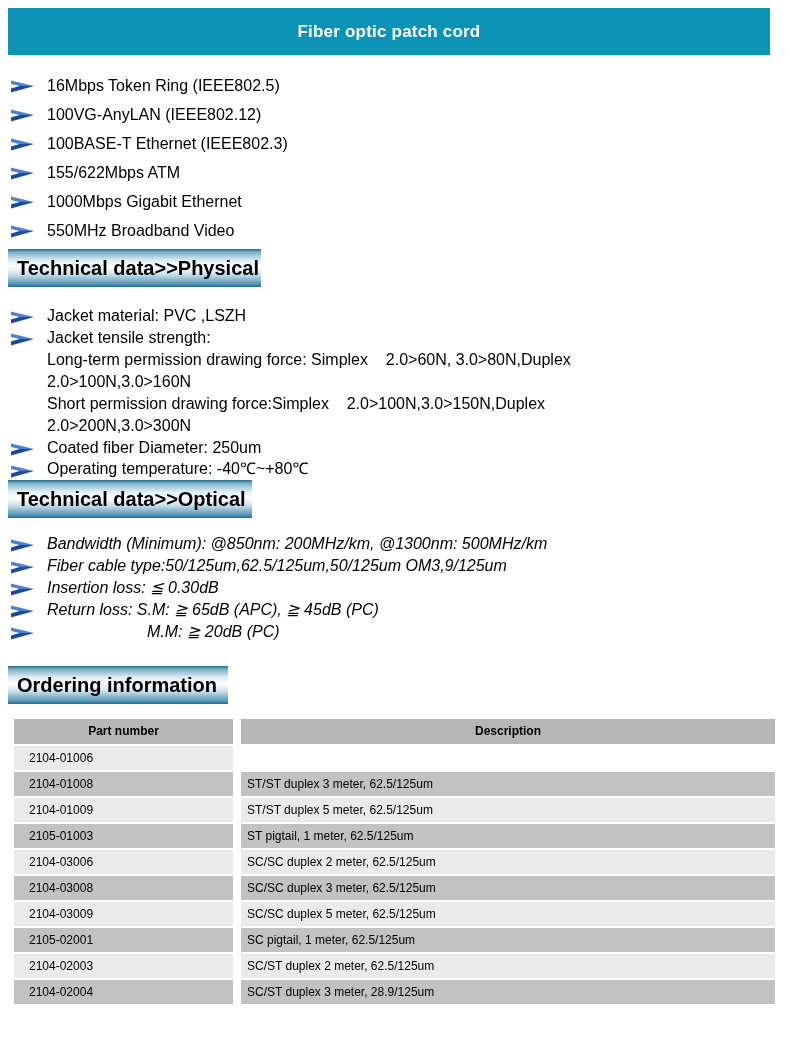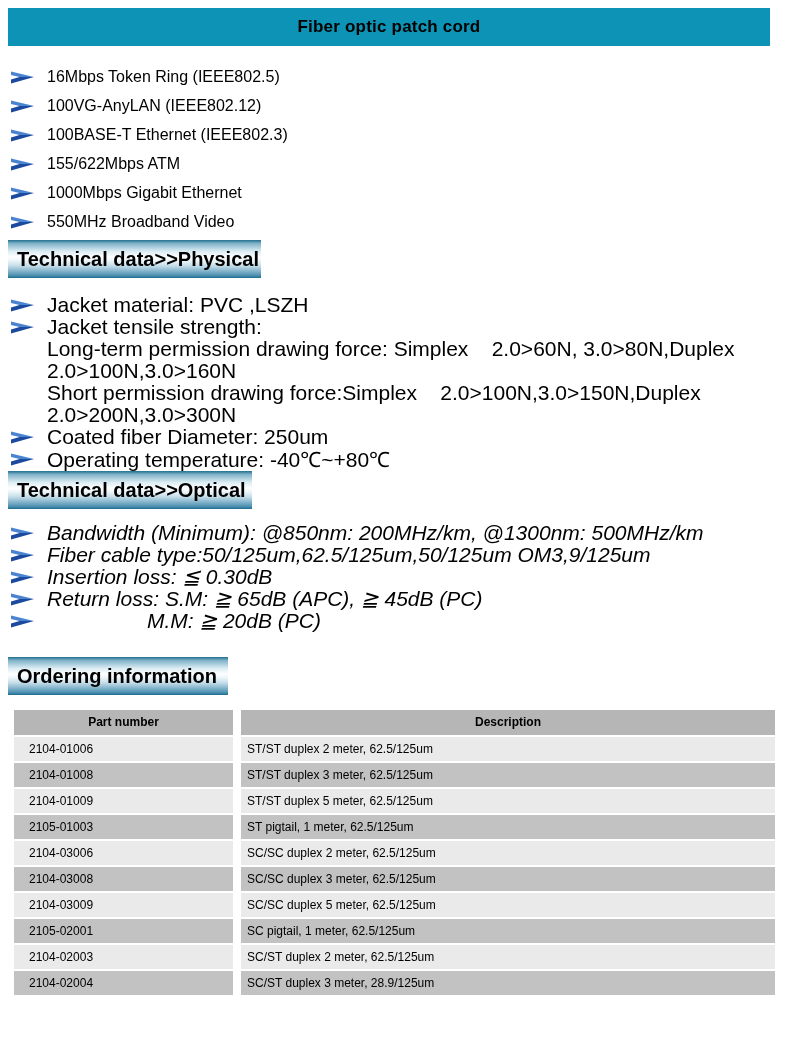--- a/index.html
+++ b/index.html
@@ -10,23 +10,23 @@
     height: 1049px;
     font-family: "Liberation Sans", sans-serif;
     color: #000;
     overflow: hidden;
   }
   .page { position: relative; width: 790px; height: 1049px; }
 
   
   .title-bar {
     margin: 8px 20px 0 8px;
-    height: 38px;
+    height: 47px;
     background: var(--title-bar, #0d93b5);
-    color: #000000;
+    color: #ffffff;
     font-weight: bold;
     font-size: 17px;
     display: flex;
     align-items: center;
     justify-content: center;
     letter-spacing: 0.2px;
   }
 
   
   .feature-list { margin-top: 16px; }
@@ -69,23 +69,23 @@
   }
   .w-physical { width: 253px; margin-top: 4px; }
   .w-optical  { width: 244px; margin-top: 1px; }
   .w-ordering { width: 220px; margin-top: 25px; }
 
   
   .spec-list { margin-top: 16px; }
   .spec-list.optical { margin-top: 13px; font-style: italic; }
   .spec-row {
     display: flex;
-    align-items: center;
+    align-items: flex-end;
     height: 22px;
-    font-size: 21px;
+    font-size: 16px;
   }
   .spec-text { white-space: pre-wrap; }
   .spec-text.indent { margin-left: 100px; }
 
   
   .order-table {
     margin: 15px 15px 0 14px;
     width: 761px;
     font-size: 12px;
   }
@@ -344,21 +344,20 @@
 
   <div class="order-table">
     <div class="trow thead">
       <div class="c1">Part number</div>
       <div class="c2">Description</div>
     </div>
     <div class="tbody">
 
         <div class="trow">
           <div class="c1">2104-01006</div>
-          <div class="c2">ST/ST duplex 2 meter, 62.5/125um</div>
         </div>
 
         <div class="trow">
           <div class="c1">2104-01008</div>
           <div class="c2">ST/ST duplex 3 meter, 62.5/125um</div>
         </div>
 
         <div class="trow">
           <div class="c1">2104-01009</div>
           <div class="c2">ST/ST duplex 5 meter, 62.5/125um</div>

